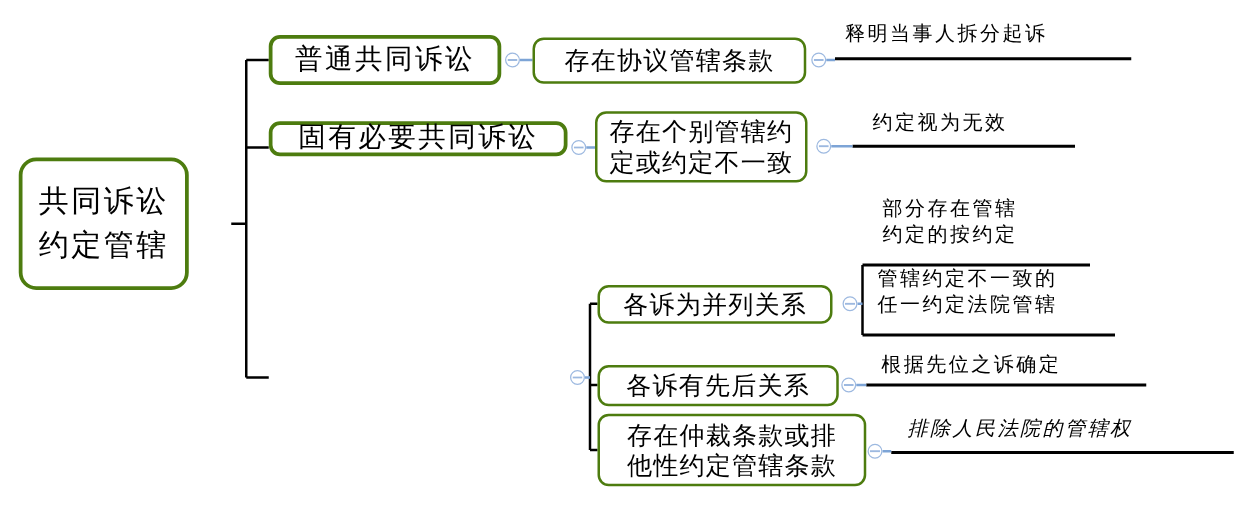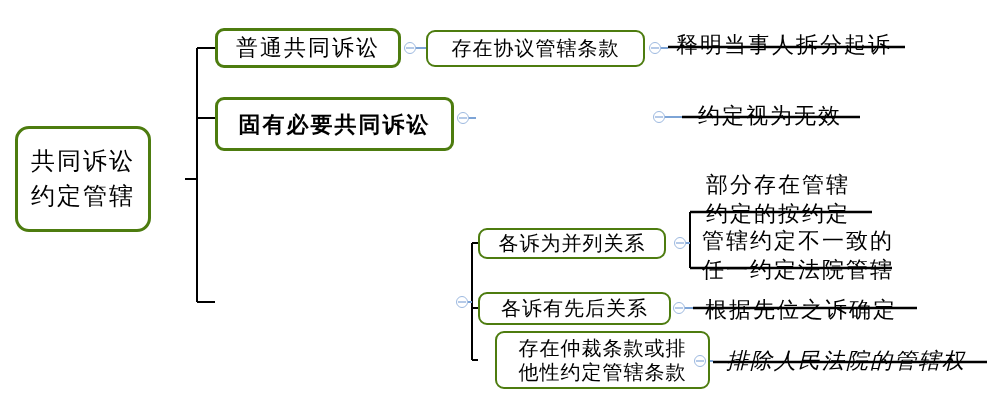--- a/index.html
+++ b/index.html
@@ -23,25 +23,24 @@
     white-space:pre-line;
     z-index:2;
     line-height:1.22;
   }
   .root{border-width:3px;border-radius:14px;font-size:24px;letter-spacing:2px;line-height:1.45;}
   .main{border-width:3px;font-size:22px;letter-spacing:2px;font-weight:500;}
   .sub{border-width:2px;font-size:20px;letter-spacing:1px;}
   .leaf-label{
     position:absolute;
     white-space:pre-line;
-    font-size:22px;
+    font-size:16px;
     letter-spacing:2px;
     line-height:1.3;
     z-index:2;
-    margin-top:14px;
   }
   .toggle{
     position:absolute;
     width:12px;height:12px;
     border:1.5px solid #9db9e0;
     border-radius:50%;
     background:#ffffff;
     box-sizing:border-box;
     z-index:3;
     display:flex;align-items:center;justify-content:center;
@@ -86,34 +85,36 @@
     </g>
   </svg>
 
   <div class="topic root" style="left:15px;top:126px;width:136px;height:106px;">共同诉讼
 约定管辖</div>
 
   <div class="topic main" style="left:215px;top:28px;width:186px;height:40px;">普通共同诉讼</div>
   <div class="topic sub" style="left:426px;top:30px;width:219px;height:37px;">存在协议管辖条款</div>
   <div class="leaf-label" style="left:676px;top:17px;">释明当事人拆分起诉</div>
 
-  <div class="topic main" style="left:215px;top:97px;width:239px;height:54px;font-weight:bold;">固有必要共同诉讼</div>
+  <div class="topic main" style="left:215px;top:97px;width:239px;height:28px;">固有必要共同诉讼</div>
+  <div class="topic sub" style="left:476px;top:89px;width:170px;height:57px;">存在个别管辖约
+定或约定不一致</div>
   <div class="leaf-label" style="left:698px;top:88px;">约定视为无效</div>
 
 
   <div class="topic sub" style="left:478px;top:228px;width:188px;height:31px;">各诉为并列关系</div>
   <div class="leaf-label" style="left:706px;top:157px;">部分存在管辖
 约定的按约定</div>
   <div class="leaf-label" style="left:702px;top:213px;">管辖约定不一致的
 任一约定法院管辖</div>
 
   <div class="topic sub" style="left:478px;top:292px;width:193px;height:33px;">各诉有先后关系</div>
   <div class="leaf-label" style="left:705px;top:282px;">根据先位之诉确定</div>
 
-  <div class="topic sub" style="left:478px;top:331px;width:215px;height:58px;margin-left:17px;">存在仲裁条款或排
+  <div class="topic sub" style="left:478px;top:331px;width:215px;height:58px;">存在仲裁条款或排
 他性约定管辖条款</div>
   <div class="leaf-label" style="left:726px;top:333px;font-style:italic;">排除人民法院的管辖权</div>
 
   <div class="toggle" style="left:404px;top:42px;">
       <svg width="8" height="2">
         <line x1="0" y1="1" x2="8" y2="1" stroke="#9db9e0" stroke-width="1.5"></line>
       </svg>
     </div>
   <div class="toggle" style="left:649px;top:42px;">
       <svg width="8" height="2">

